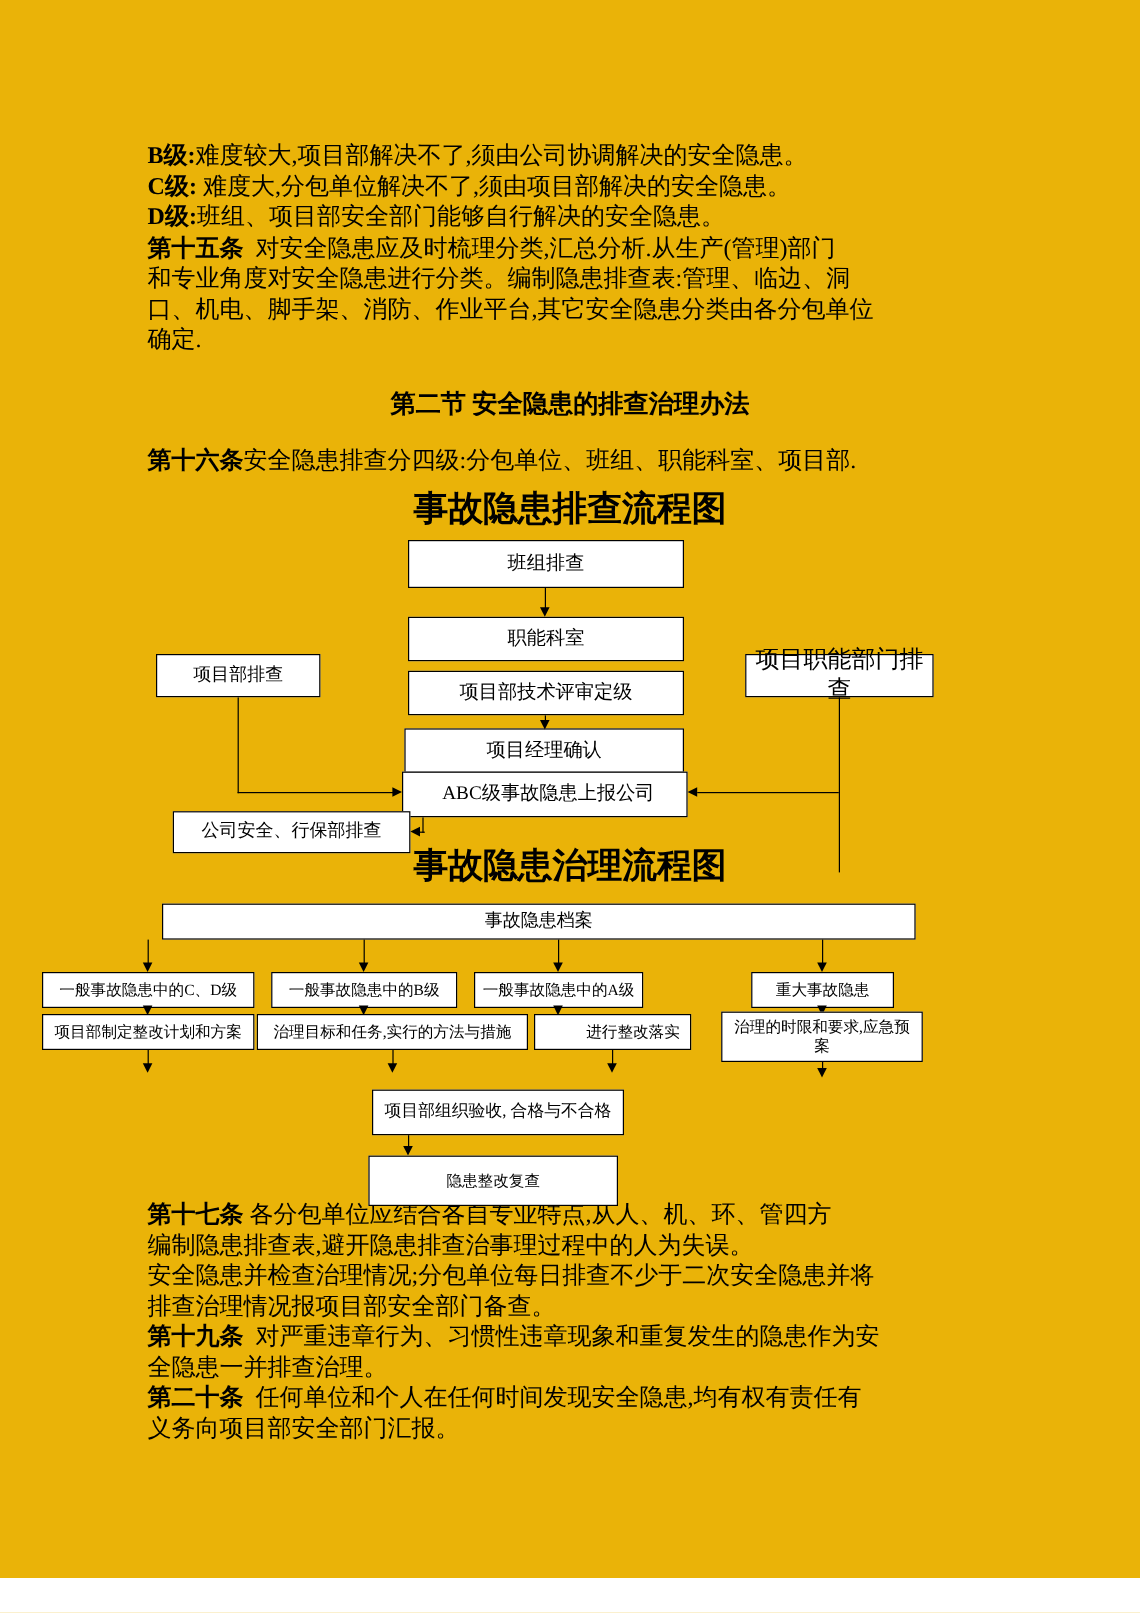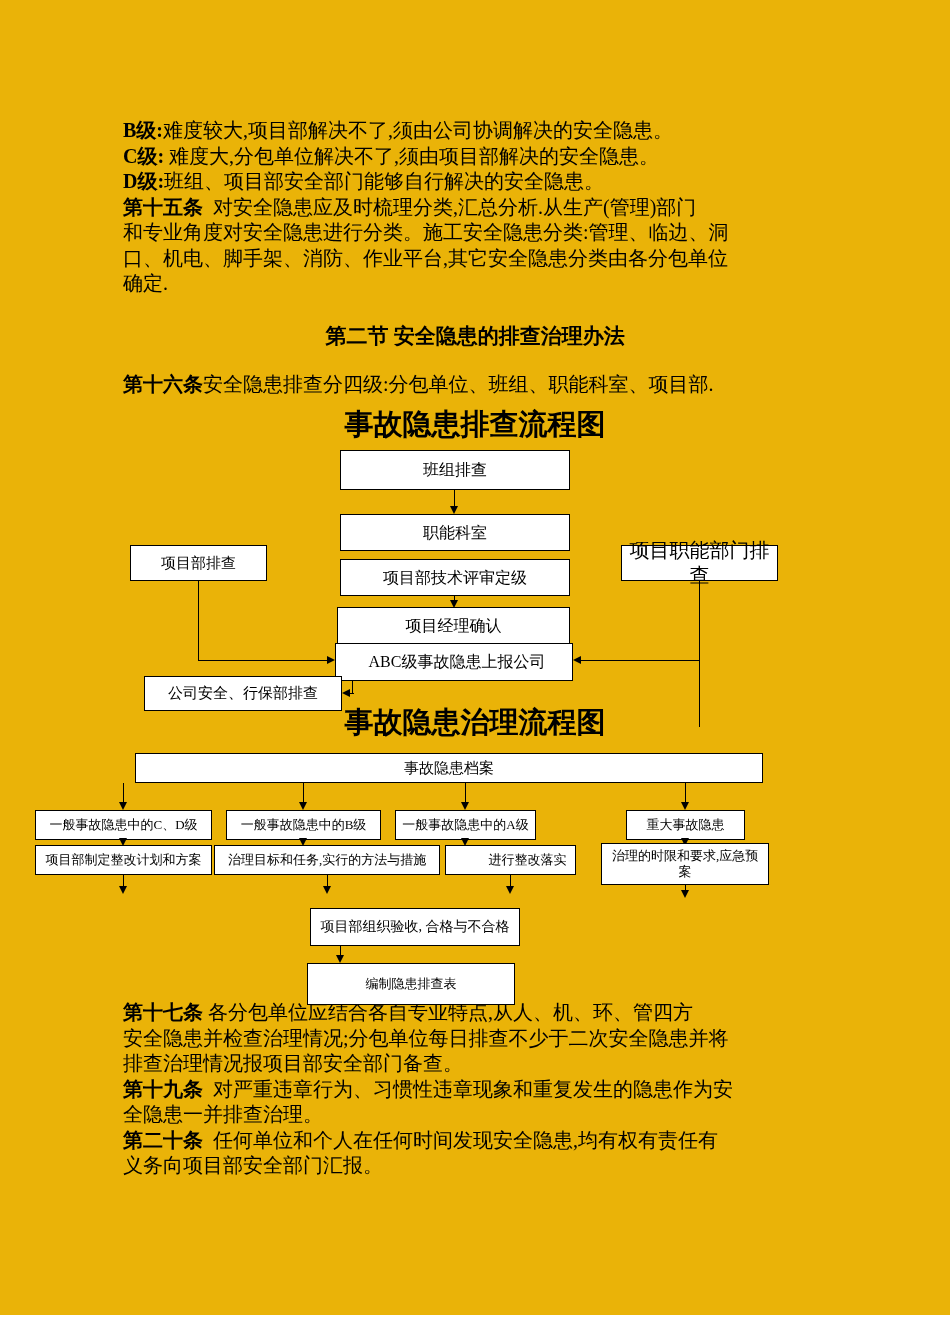--- a/index.html
+++ b/index.html
@@ -32,21 +32,21 @@
 </head>
 <body>
 
 <div class="page">
 
   <div class="para" style="top:118px;">
     <div class="tline"><b>B级:</b><span>难度较大,项目部解决不了,须由公司协调解决的安全隐患。</span></div>
     <div class="tline"><b>C级:</b><span> 难度大,分包单位解决不了,须由项目部解决的安全隐患。</span></div>
     <div class="tline"><b>D级:</b><span>班组、项目部安全部门能够自行解决的安全隐患。</span></div>
     <div class="tline"><b>第十五条</b><span>  对安全隐患应及时梳理分类,汇总分析.从生产(管理)部门</span></div>
-    <div class="tline"><b></b><span>和专业角度对安全隐患进行分类。施工安全隐患分类:管理、临边、洞</span></div>
+    <div class="tline"><b></b><span>和专业角度对安全隐患进行分类。编制隐患排查表:管理、临边、洞</span></div>
     <div class="tline"><b></b><span>口、机电、脚手架、消防、作业平台,其它安全隐患分类由各分包单位</span></div>
     <div class="tline"><b></b><span>确定.</span></div>
   </div>
 
   <div class="sec-heading" style="top:322px;">第二节 安全隐患的排查治理办法</div>
 
   <div class="para tline" style="top:372px;"><b>第十六条</b><span>安全隐患排查分四级:分包单位、班组、职能科室、项目部.</span></div>
 
   <div>
     <div class="chart-title" style="top:408px;">事故隐患排查流程图</div>
@@ -112,25 +112,26 @@
     <div class="vline" style="left:510px;top:875px;height:12px;"></div>
     <div class="arrD" style="left:506px;top:886px;"></div>
     <div class="vline" style="left:685px;top:885px;height:6px;"></div>
     <div class="arrD" style="left:681px;top:890px;"></div>
 
     <div class="fbox" style="left:310px;top:908px;width:210px;height:38px;font-size:14px;">项目部组织验收, 合格与不合格</div>
 
     <div class="vline" style="left:340px;top:946px;height:10px;"></div>
     <div class="arrD" style="left:336px;top:955px;"></div>
 
-    <div class="fbox" style="left:307px;top:963px;width:208px;height:42px;font-size:13px;z-index:3;">编制隐患排查表</div>
+    <div class="fbox" style="left:307px;top:963px;width:208px;height:42px;font-size:13px;z-index:3;">隐患整改复查</div>
   </div>
 
   <div class="para" style="top:1000px;z-index:1;">
     <div class="tline"><b>第十七条</b><span> 各分包单位应结合各自专业特点,从人、机、环、管四方</span></div>
+    <div class="tline"><b></b><span>编制隐患排查表,避开隐患排查治事理过程中的人为失误。</span></div>
     <div class="tline"><b></b><span>安全隐患并检查治理情况;分包单位每日排查不少于二次安全隐患并将</span></div>
     <div class="tline"><b></b><span>排查治理情况报项目部安全部门备查。</span></div>
     <div class="tline"><b>第十九条</b><span>  对严重违章行为、习惯性违章现象和重复发生的隐患作为安</span></div>
     <div class="tline"><b></b><span>全隐患一并排查治理。</span></div>
     <div class="tline"><b>第二十条</b><span>  任何单位和个人在任何时间发现安全隐患,均有权有责任有</span></div>
     <div class="tline"><b></b><span>义务向项目部安全部门汇报。</span></div>
   </div>
 
 </div>
 

